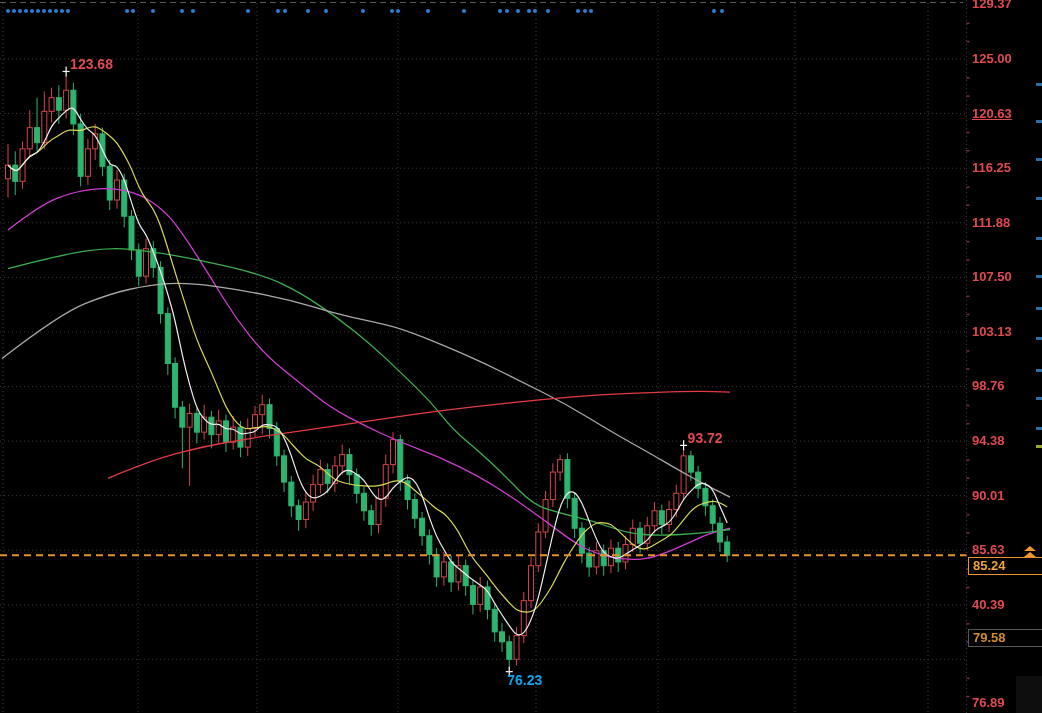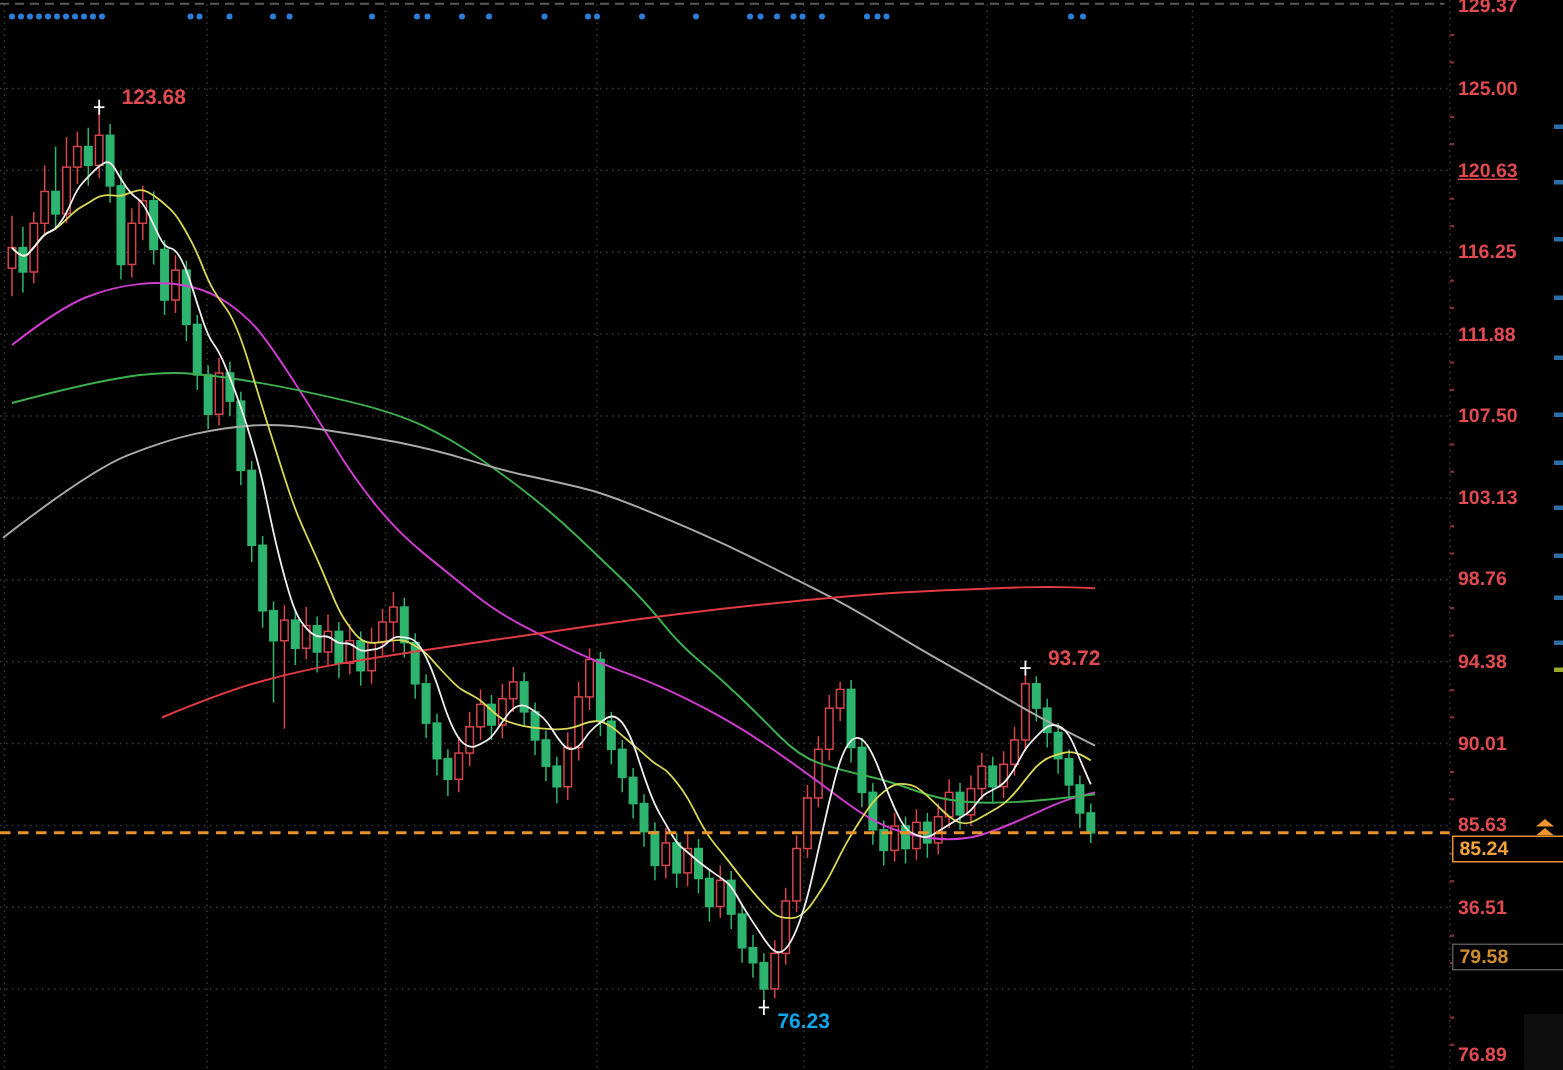--- a/index.html
+++ b/index.html
@@ -1,21 +1,21 @@
 <!DOCTYPE html>
 <html><head>
 <meta charset="utf-8">
 <style>
   html,body{margin:0;padding:0;background:#000;}
   #stage{position:relative;width:1042px;height:713px;background:#000;overflow:hidden;
          font-family:"Liberation Sans",sans-serif;}
   #chart{position:absolute;left:0;top:0;}
   .tick-label{position:absolute;left:972px;height:14px;line-height:14px;
               font-size:13px;font-weight:600;color:#e04a51;white-space:nowrap;}
-  .anno{position:absolute;font-size:14px;font-weight:700;white-space:nowrap;margin-left:11px;}
+  .anno{position:absolute;font-size:14px;font-weight:700;white-space:nowrap;}
   .price-box{position:absolute;left:968px;width:70px;height:16px;line-height:16px;
              font-size:13px;font-weight:600;padding-left:4px;background:#000;box-sizing:content-box;}
   #current-box{top:557px;border:1px solid #e8952f;color:#f2a43a;z-index:5;}
   #secondary-box{top:629px;border:1px solid #565656;color:#cf8d2e;}
   #up-arrows{position:absolute;left:1024px;top:546px;width:14px;height:12px;}
   #up-arrows .tri{position:absolute;left:0;width:0;height:0;
                   border-left:6px solid transparent;border-right:6px solid transparent;
                   border-bottom:5px solid #f0962e;}
   #up-arrows .tri.t1{top:0;}
   #up-arrows .tri.t2{top:6px;}
@@ -383,21 +383,21 @@
       <div class="tick-label" style="top: 52px;">125.00</div>
       <div class="tick-label" style="top: 106.538px; text-decoration: underline;">120.63</div>
       <div class="tick-label" style="top: 161.2px;">116.25</div>
       <div class="tick-label" style="top: 215.738px;">111.88</div>
       <div class="tick-label" style="top: 270.4px;">107.50</div>
       <div class="tick-label" style="top: 324.938px;">103.13</div>
       <div class="tick-label" style="top: 379.475px; text-align: center;">98.76</div>
       <div class="tick-label" style="top: 434.138px;">94.38</div>
       <div class="tick-label" style="top: 488.675px;">90.01</div>
       <div class="tick-label" style="top: 543.338px;">85.63</div>
-      <div class="tick-label" style="top: 597.875px;">36.51</div>
+      <div class="tick-label" style="top: 597.875px;">40.39</div>
       <div class="tick-label" style="top: 652.413px; margin-top: 44px;">76.89</div>
     </div>
 
   <div class="price-box" id="current-box">85.24</div>
   <div class="price-box" id="secondary-box">79.58</div>
 
   <div id="up-arrows">
     <div class="tri t1"></div>
       <div class="tri t2"></div>
   </div>

